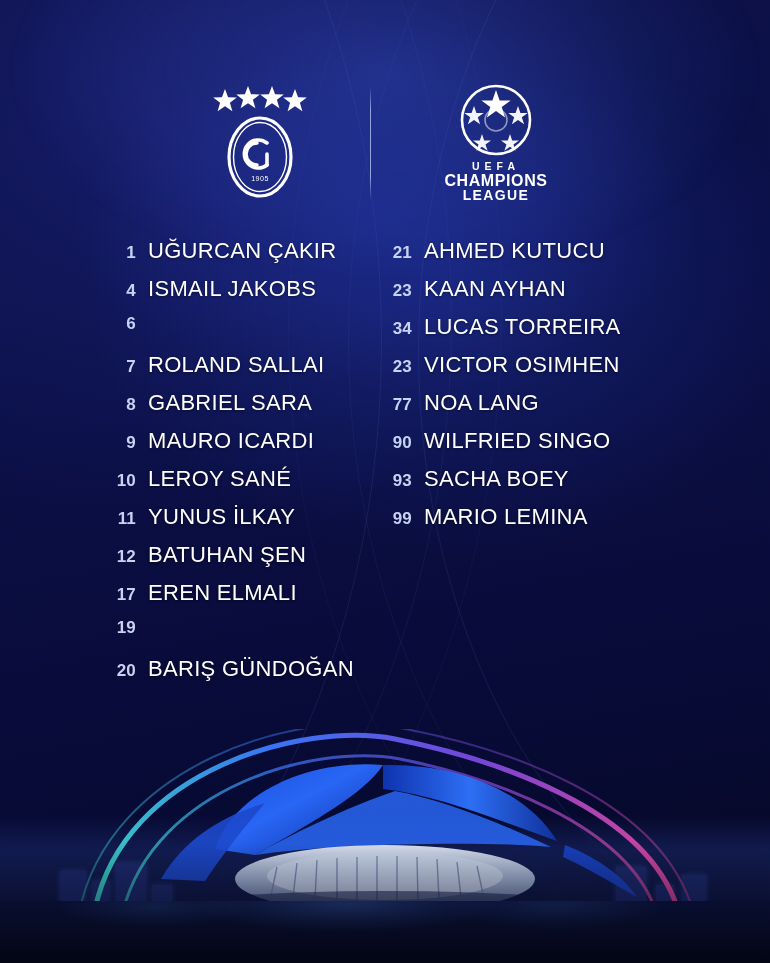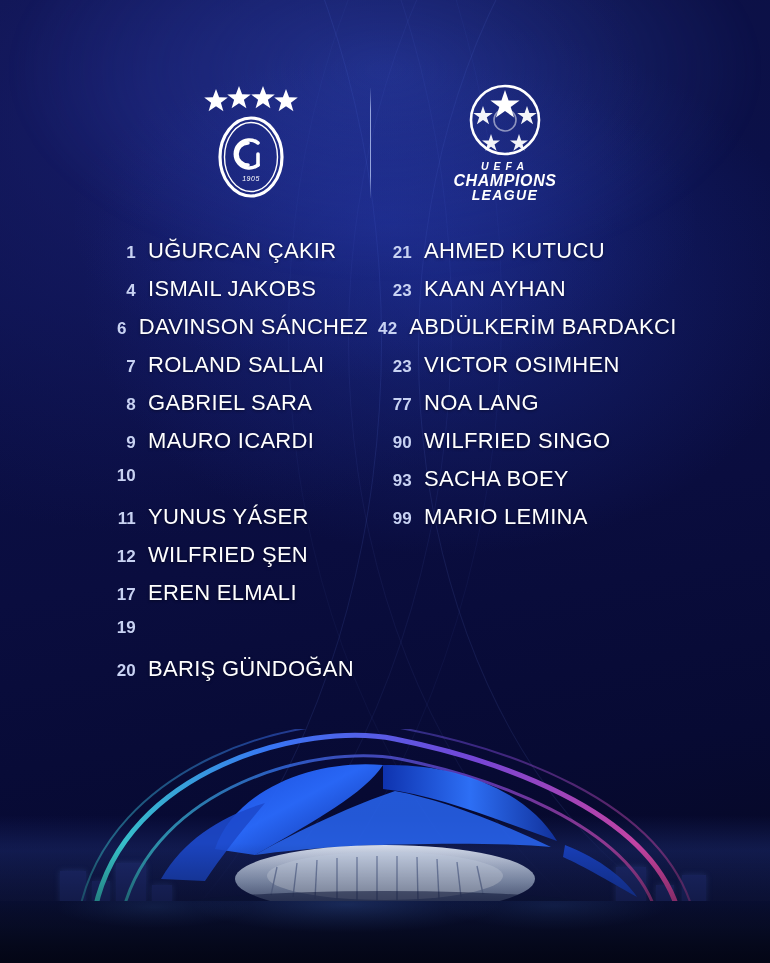--- a/index.html
+++ b/index.html
@@ -68,22 +68,21 @@
   
   .crests {
     position: absolute;
     top: 78px;
     left: 0;
     right: 0;
     height: 130px;
     display: flex;
     align-items: center;
     justify-content: center;
-    gap: 16px;
-    font-style: italic;
+    gap: 7px;
   }
   .crest-left, .crest-right {
     display: flex;
     align-items: center;
     justify-content: center;
   }
   .crest-left { width: 170px; }
   .crest-right { width: 200px; }
   .divider {
     width: 1px;
@@ -263,44 +262,44 @@
       <div class="player">
           <span class="num">1</span>
           <span class="pname">UĞURCAN ÇAKIR</span>
         </div>
       <div class="player">
           <span class="num">4</span>
           <span class="pname">ISMAIL JAKOBS</span>
         </div>
       <div class="player">
           <span class="num">6</span>
-          <span class="pname">DAVINSON SÁNCHEZ</span>
         </div>
       <div class="player">
           <span class="num">7</span>
           <span class="pname">ROLAND SALLAI</span>
         </div>
       <div class="player">
           <span class="num">8</span>
           <span class="pname">GABRIEL SARA</span>
         </div>
       <div class="player">
           <span class="num">9</span>
           <span class="pname">MAURO ICARDI</span>
         </div>
       <div class="player">
           <span class="num">10</span>
+          <span class="pname">LEROY SANÉ</span>
         </div>
       <div class="player">
           <span class="num">11</span>
-          <span class="pname">YUNUS YÁSER</span>
+          <span class="pname">YUNUS İLKAY</span>
         </div>
       <div class="player">
           <span class="num">12</span>
-          <span class="pname">WILFRIED ŞEN</span>
+          <span class="pname">BATUHAN ŞEN</span>
         </div>
       <div class="player">
           <span class="num">17</span>
           <span class="pname">EREN ELMALI</span>
         </div>
       <div class="player">
           <span class="num">19</span>
         </div>
       <div class="player">
           <span class="num">20</span>
@@ -311,22 +310,22 @@
     <div class="col col-right">
       <div class="player">
           <span class="num">21</span>
           <span class="pname">AHMED KUTUCU</span>
         </div>
       <div class="player">
           <span class="num">23</span>
           <span class="pname">KAAN AYHAN</span>
         </div>
       <div class="player">
-          <span class="num">42</span>
-          <span class="pname">ABDÜLKERİM BARDAKCI</span>
+          <span class="num">34</span>
+          <span class="pname">LUCAS TORREIRA</span>
         </div>
       <div class="player">
           <span class="num">23</span>
           <span class="pname">VICTOR OSIMHEN</span>
         </div>
       <div class="player">
           <span class="num">77</span>
           <span class="pname">NOA LANG</span>
         </div>
       <div class="player">

